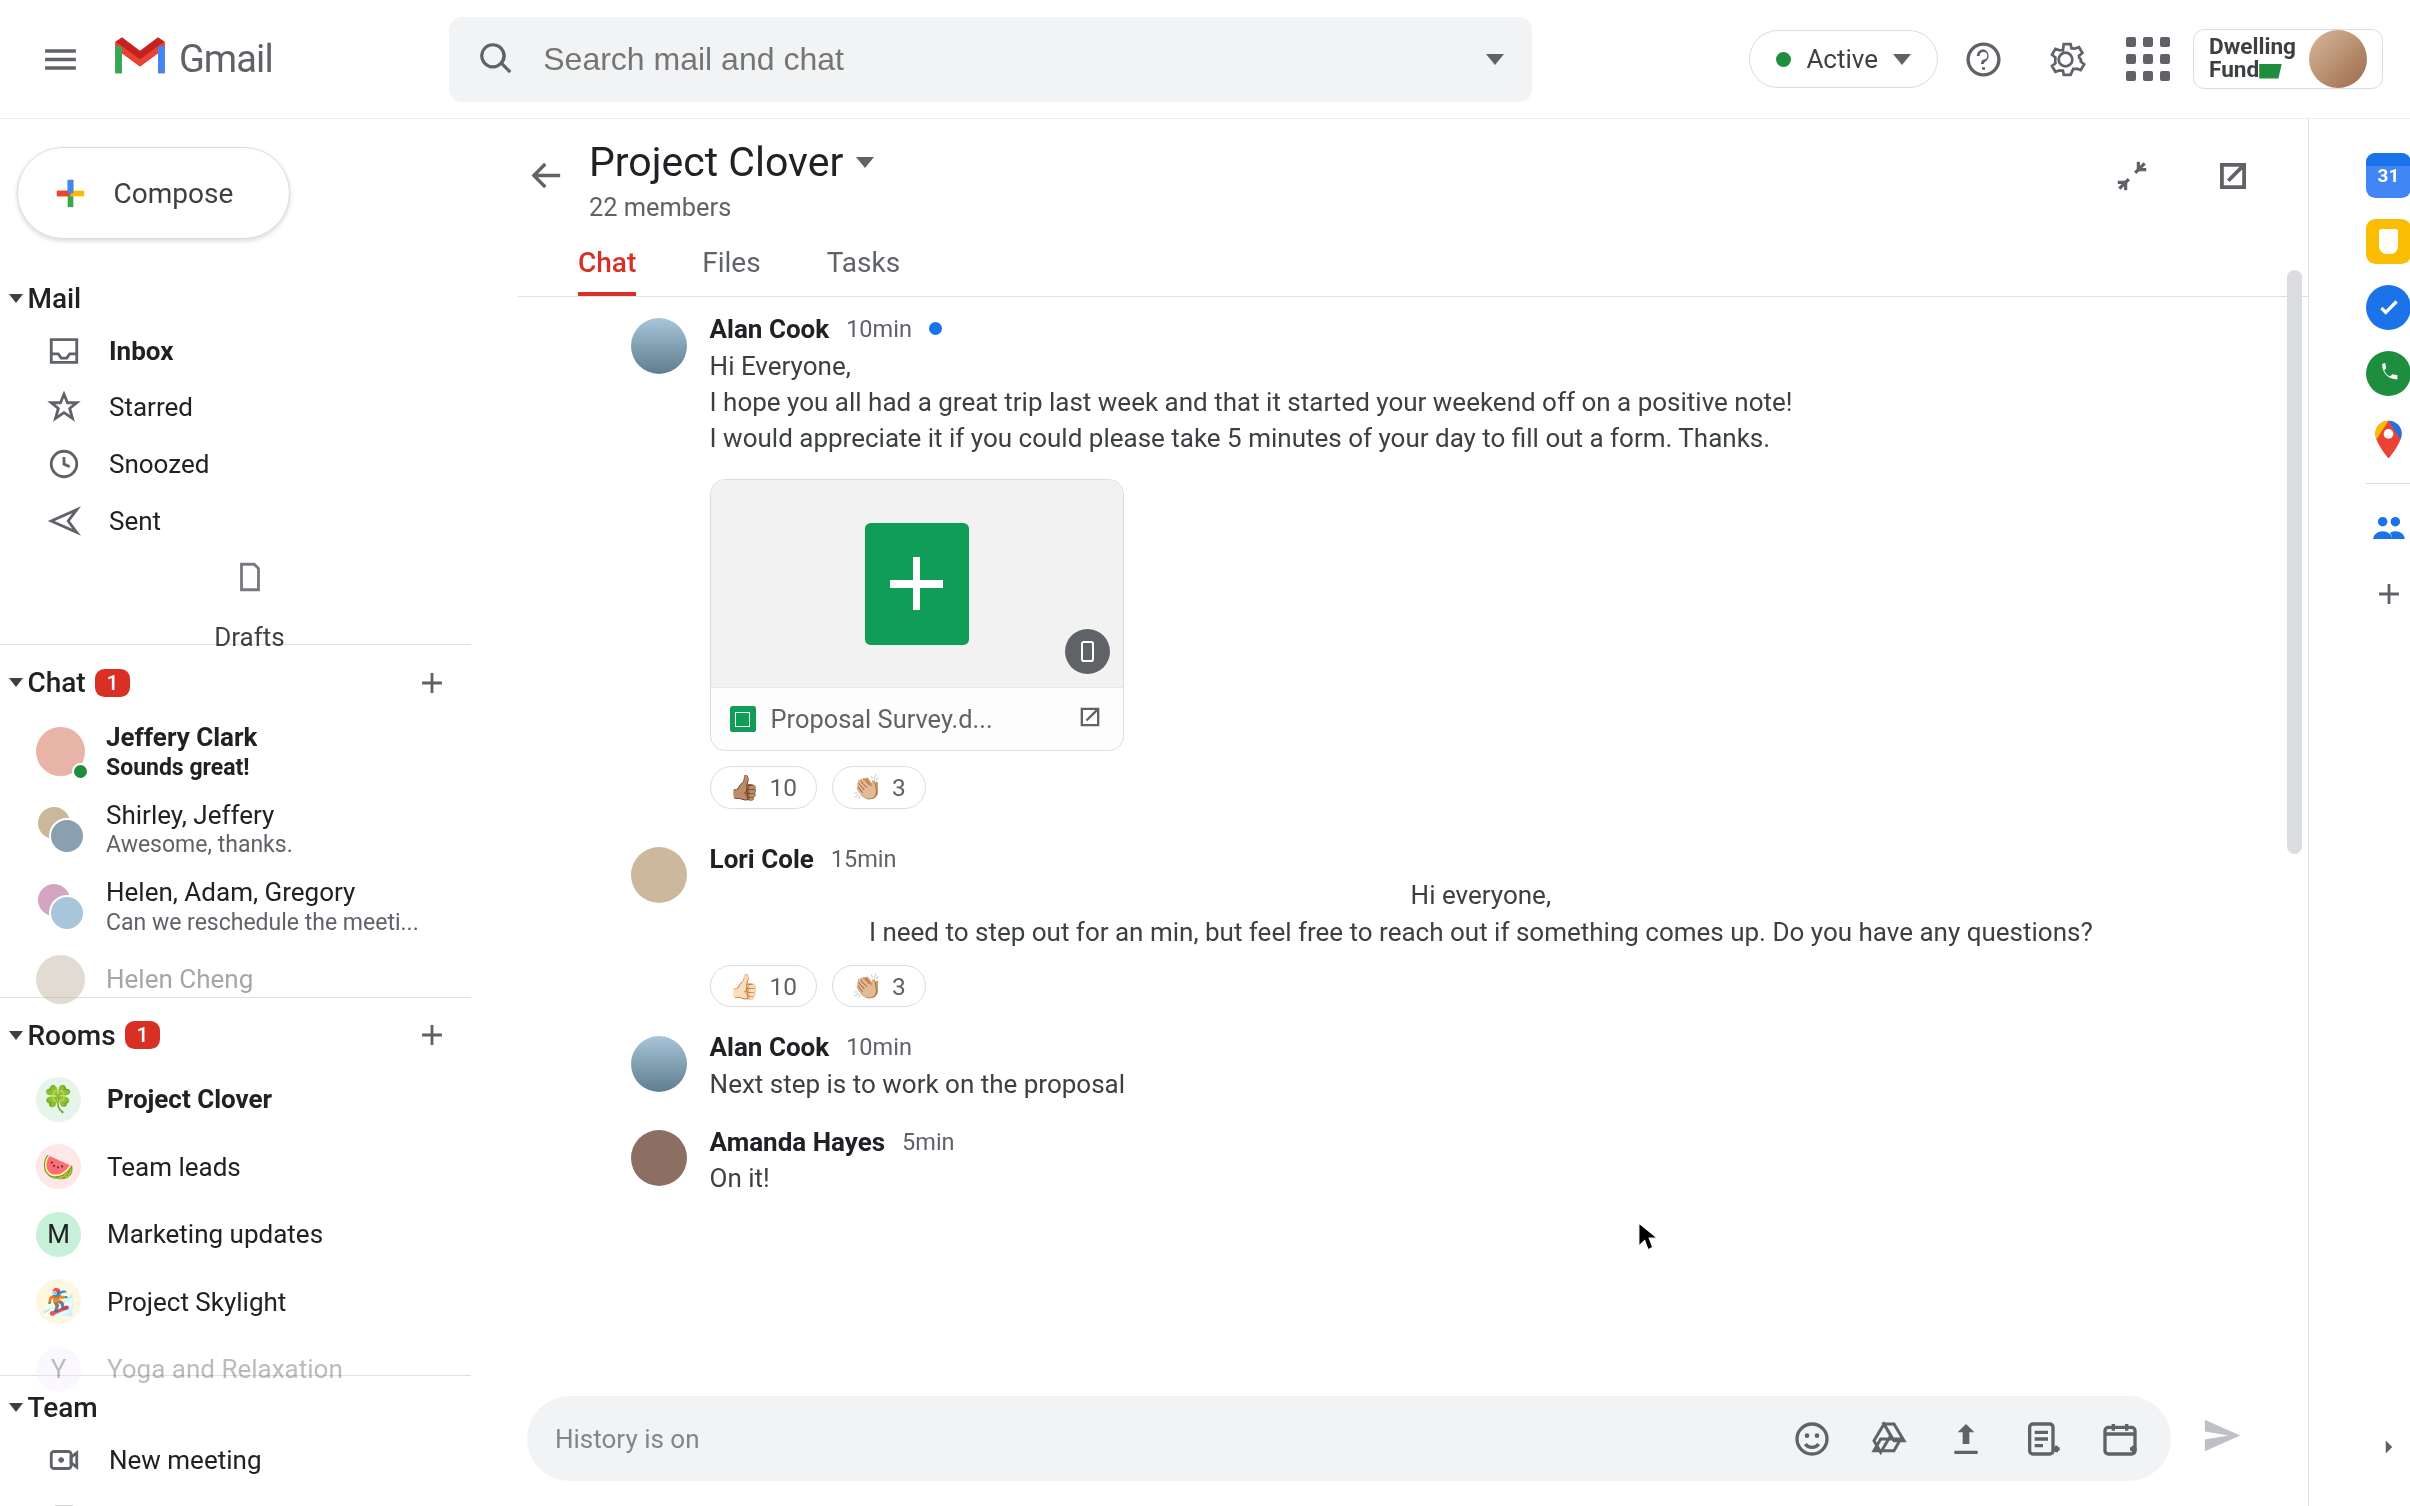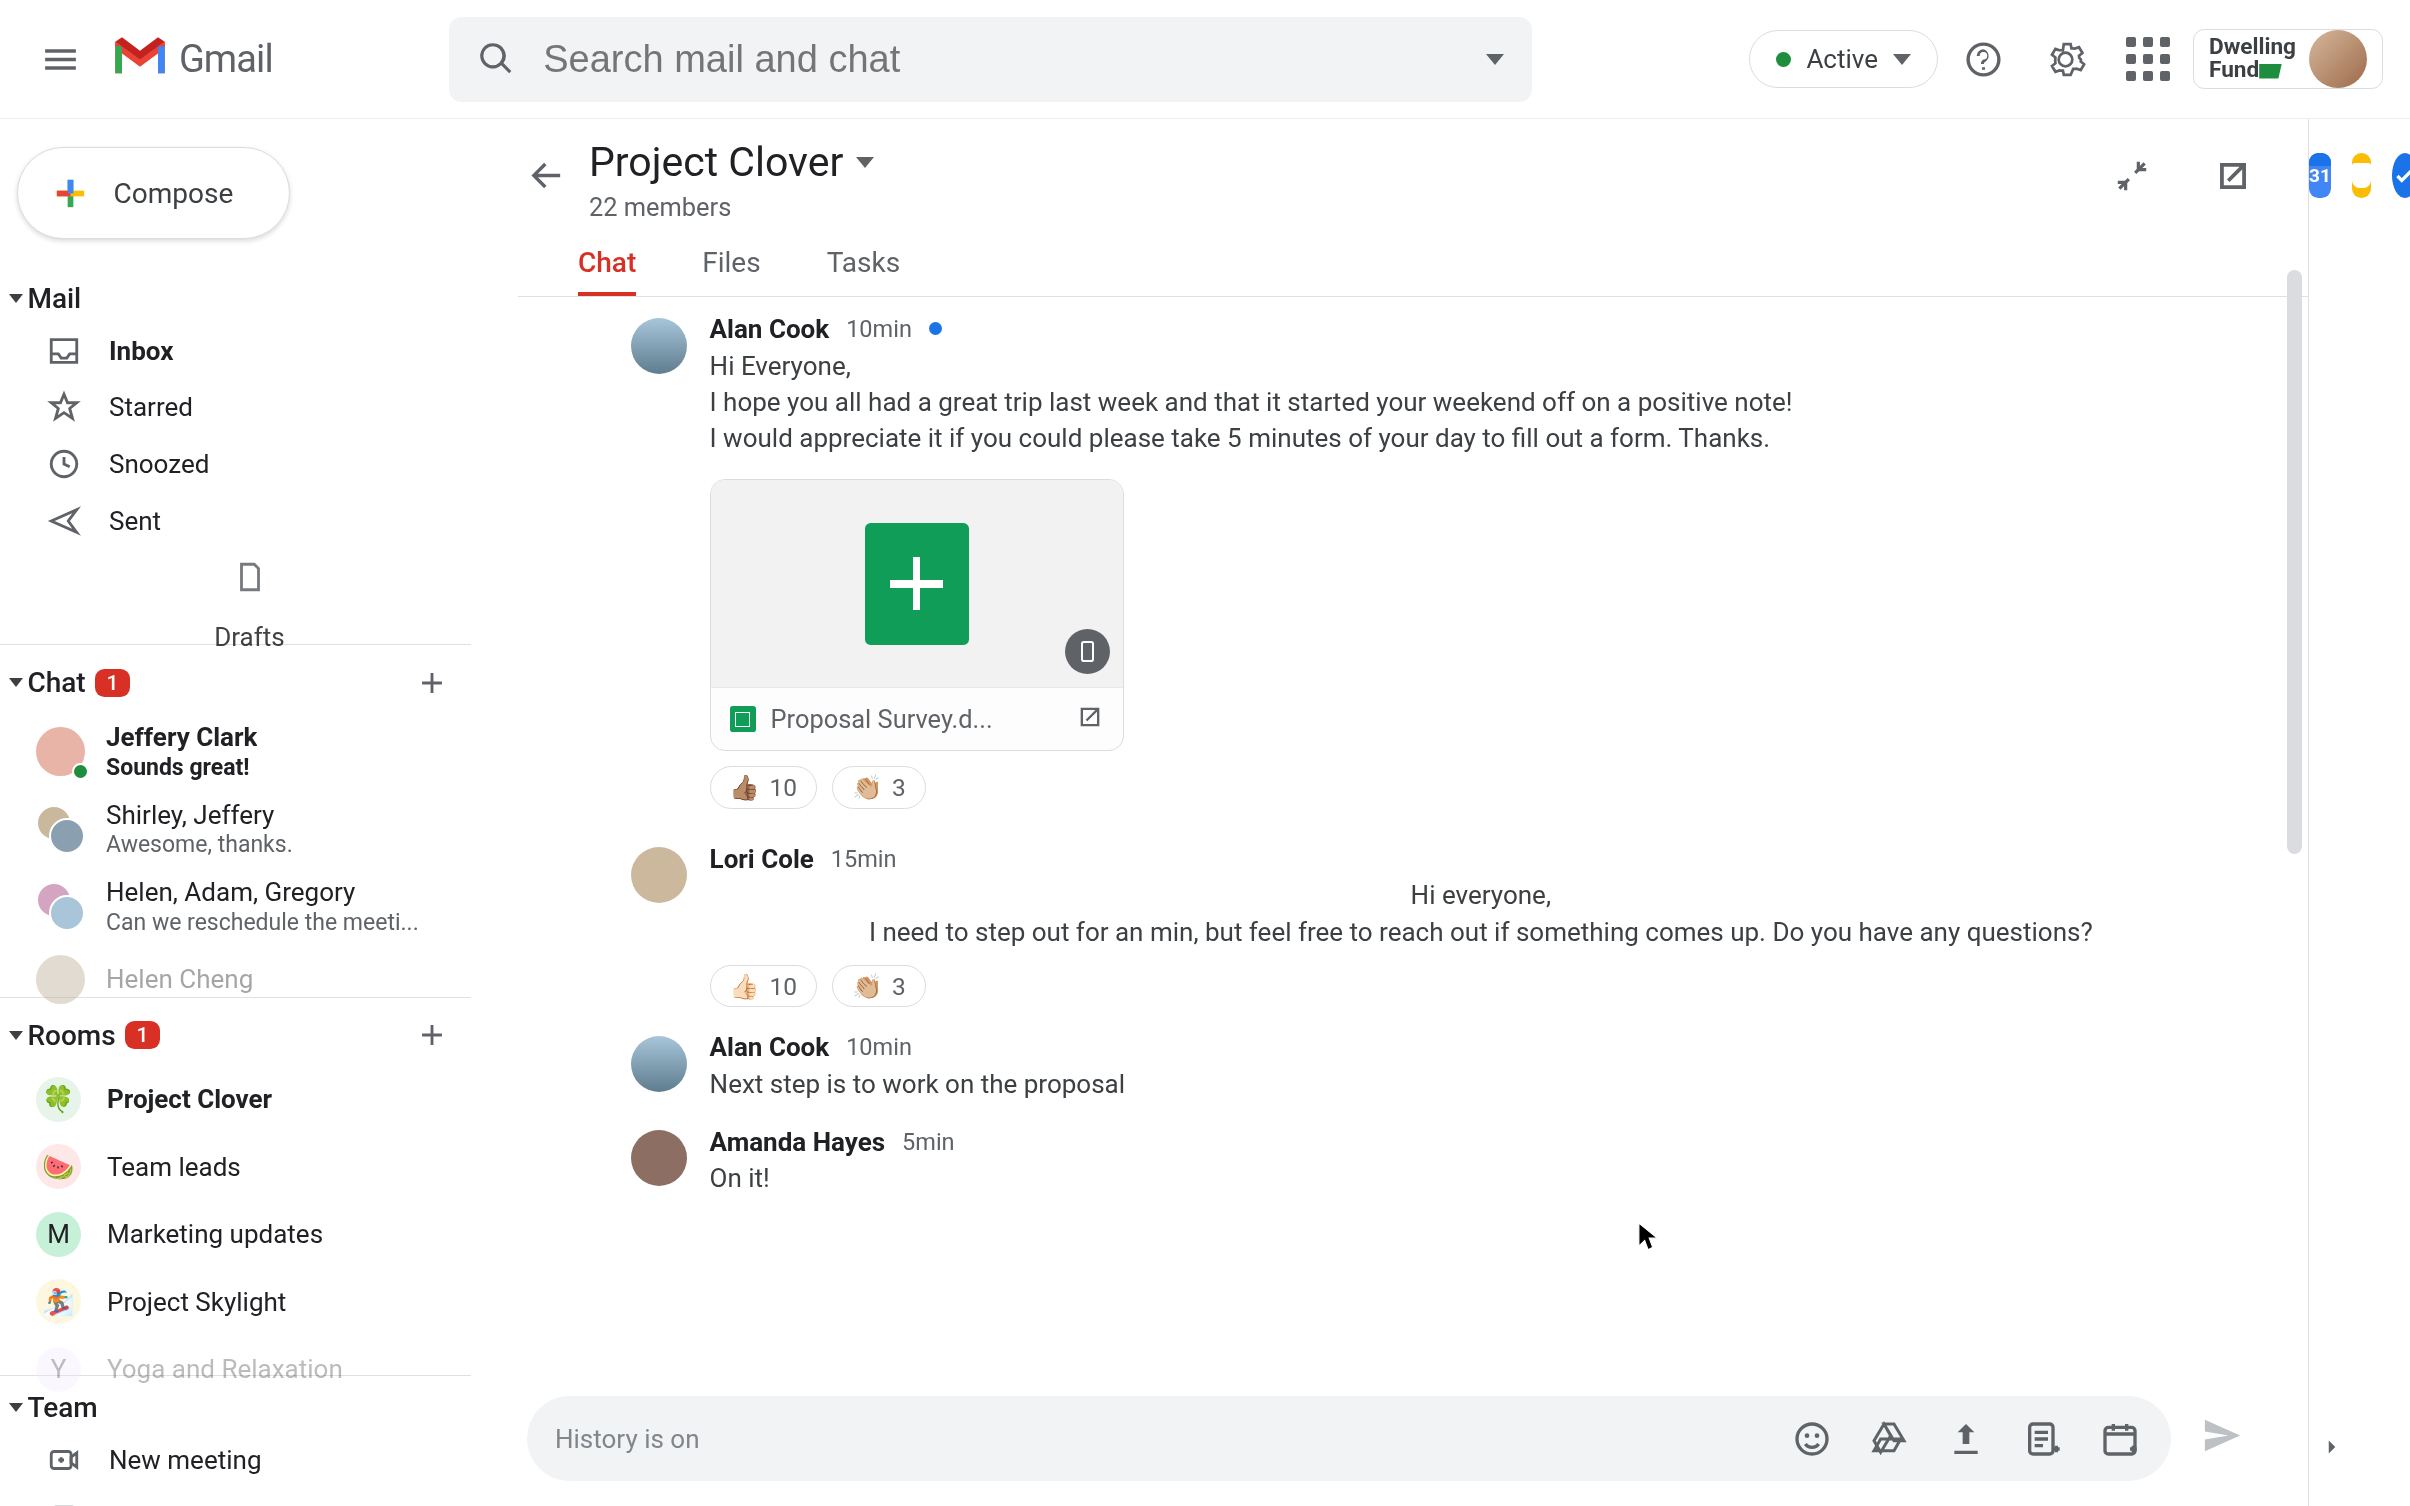--- a/index.html
+++ b/index.html
@@ -34,21 +34,21 @@
     flex: 0 0 1083px;
     height: 85px;
     background:#f1f3f4;
     border-radius: 13px;
     display:flex; align-items:center;
     padding: 0 28px;
   }
   .search svg { width:38px; height:38px; fill:#5f6368; }
   .search input {
     flex:1; border:none; background:transparent;
-    font-size: 38px; color:#5f6368; padding: 0 28px;
+    font-size: 32px; color:#5f6368; padding: 0 28px;
     outline:none;
   }
   .caret-down { width:0;height:0;border-left:9.4px solid transparent;border-right:9.4px solid transparent;border-top:11.3px solid #5f6368; }
   .spacer { flex:1; }
   .status-chip {
     display:flex; align-items:center; gap:15px;
     border:0.9px solid #dadce0; border-radius: 38px;
     padding: 13px 26px; font-size:26px; color:#3c4043;
   }
   .dot-green { width:15px;height:15px;border-radius:50%;background:#1e8e3e;}
@@ -199,21 +199,21 @@
   }
   .composer .ph { font-size:26px;color:#80868b; flex:1;}
   .composer .tools { display:flex;gap:30px;}
   .composer .tools .tool{width:47px;height:47px;display:flex;align-items:center;justify-content:center;cursor:pointer;}
   .composer .tools svg{width:40px;height:40px;fill:#5f6368;}
   .send-btn { width:53px;height:53px;cursor:pointer;}
   .send-btn svg{width:47px;height:47px;fill:#bdc1c6;}
 
   
   .sidepanel {
-    width:102px; display:flex;flex-direction:row;align-items:flex-start;
+    width:102px; display:flex;flex-direction:column;align-items:flex-end;
     gap:21px; padding-top:34px; position:relative;
   }
   .sidepanel .sp { width:45px;height:45px;border-radius:9.4px;display:flex;align-items:center;justify-content:center;cursor:pointer;}
   .sidepanel .cal{background:#4285f4;color:#fff;font-size:19px;font-weight:700;position:relative;}
   .sidepanel .cal .top{position:absolute;top:0;left:0;right:0;height:13px;background:#1a73e8;border-radius:9.4px 9.4px 0 0;}
   .sidepanel .keep{background:#fbbc04;}
   .sidepanel .tasks{background:#1a73e8;border-radius:50%;}
   .sidepanel .call{background:#1e8e3e;border-radius:50%;}
   .sp-div{width:45px;border-top:0.9px solid #dadce0;}
   .contacts svg{width:38px;height:38px;fill:#1a73e8;}

